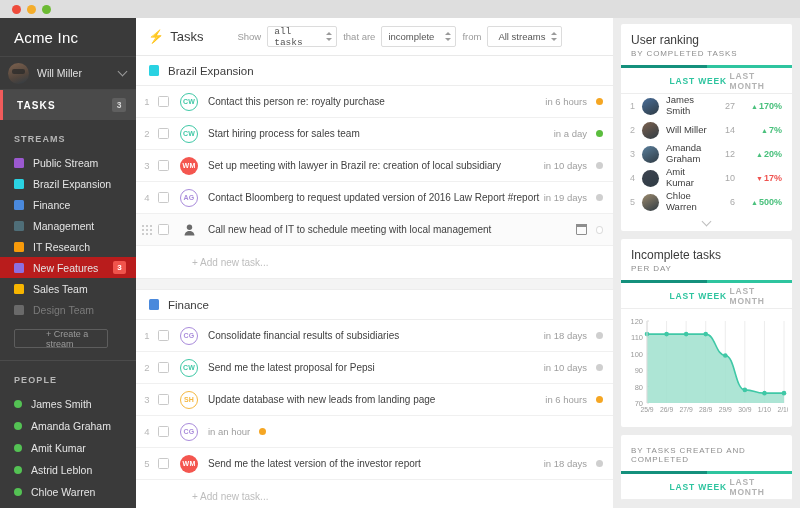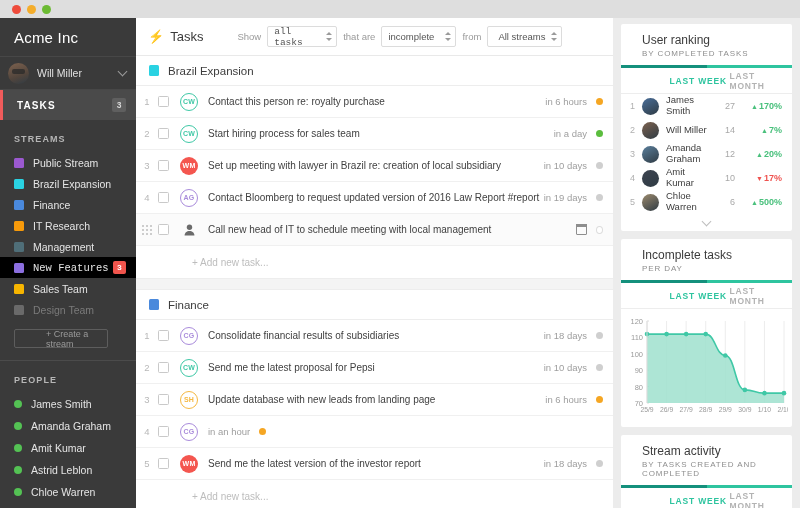--- a/index.html
+++ b/index.html
@@ -61,21 +61,21 @@
     padding: 0 3px; letter-spacing: 0;
   }
   .sec-label {
     font-size: 9px; letter-spacing: 1.1px; font-weight: bold; color: #b6b6b6;
     padding: 14px 0 8px 14px;
   }
   .stream-item, .person-item {
     height: 21px; display: flex; align-items: center; padding-left: 14px;
     font-size: 10.5px; color: #e4e4e4; position: relative;
   }
-  .stream-item.active { background: #000000; font-family: Liberation Mono, monospace; }
+  .stream-item.active { background: #b91c1c; }
   .stream-item.muted { color: #7a7a7a; }
   .sq { width: 10px; height: 10px; border-radius: 1.5px; margin-right: 9px; flex: 0 0 10px; }
   .stream-item .badge {
     position: absolute; right: 10px; top: 4px; min-width: 13px; height: 13px;
     background: #f0544c; color: #fff; font-size: 8px; font-weight: bold;
     border-radius: 2px; display: flex; align-items: center; justify-content: center; padding: 0 3px;
   }
   .create-stream {
     margin: 9px 0 0 14px; width: 94px; height: 19px; border: 1px solid #5d5d5d;
     border-radius: 2px; color: #9a9a9a; font-size: 9px;
@@ -154,21 +154,21 @@
     font-size: 10px; color: #bdbdbd; border-bottom: 1px solid #ededed;
   }
   .gap { height: 11px; background: #f4f4f4; border-bottom: 1px solid #ededed; }
 
   
   .right {
     position: absolute; left: 613px; top: 18px; width: 187px; height: 490px;
     background: #ececec; padding: 6px 8px 0 8px; overflow: hidden;
   }
   .card { background: #fff; border-radius: 2px; margin-bottom: 8px; overflow: hidden; }
-  .card-h { padding: 9px 11px 7px 21px; }
+  .card-h { padding: 9px 11px 7px 10px; }
   .card-t { font-size: 12px; color: #3c3c3c; }
   .card-s { font-size: 8px; color: #8e8e8e; letter-spacing: .9px; margin-top: 2px; }
   .progbar { height: 3px; display: flex; }
   .progbar .a { background: #14907c; }
   .progbar .b { background: #2ec49f; flex: 1; }
   .tabs { display: flex; height: 26px; border-bottom: 1px solid #ededed; }
   .tab {
     flex: 1; display: flex; align-items: center; justify-content: center;
     font-size: 8.5px; letter-spacing: .8px; font-weight: bold; color: #b3b3b3;
   }
@@ -232,27 +232,27 @@
     <span class="sq" style="background:#2ad2e2"></span>
     <span>Brazil Expansion</span>
 
   </div>
   <div class="stream-item  ">
     <span class="sq" style="background:#4a89dc"></span>
     <span>Finance</span>
 
   </div>
   <div class="stream-item  ">
+    <span class="sq" style="background:#4f6e78"></span>
+    <span>Management</span>
+
+  </div>
+  <div class="stream-item  ">
     <span class="sq" style="background:#f79a0a"></span>
     <span>IT Research</span>
-
-  </div>
-  <div class="stream-item  ">
-    <span class="sq" style="background:#4f6e78"></span>
-    <span>Management</span>
 
   </div>
   <div class="stream-item active ">
     <span class="sq" style="background:#8c6fe0"></span>
     <span>New Features</span>
     <span class="badge">3</span>
   </div>
   <div class="stream-item  ">
     <span class="sq" style="background:#f7b500"></span>
     <span>Sales Team</span>
@@ -570,21 +570,20 @@
             <text x="100.28571428571429" y="95" font-size="6.8" fill="#9a9a9a" text-anchor="middle" font-family="Liberation Sans, sans-serif">29/9</text>
             <text x="119.85714285714286" y="95" font-size="6.8" fill="#9a9a9a" text-anchor="middle" font-family="Liberation Sans, sans-serif">30/9</text>
             <text x="139.42857142857144" y="95" font-size="6.8" fill="#9a9a9a" text-anchor="middle" font-family="Liberation Sans, sans-serif">1/10</text>
             <text x="159" y="95" font-size="6.8" fill="#9a9a9a" text-anchor="middle" font-family="Liberation Sans, sans-serif">2/10</text>
           </svg>
       </div>
     </div>
 
     <div class="card">
       <div class="card-h">
-        <div class="card-t">Stream activity</div>
         <div class="card-s">BY TASKS CREATED AND COMPLETED</div>
       </div>
       <div class="progbar">
           <span class="a" style="width:50%"></span>
           <span class="b"></span>
         </div>
       <div class="tabs" id="strm-tabs">
           <div class="tab sel">LAST WEEK</div>
           <div class="tab ">LAST MONTH</div>
         </div>

